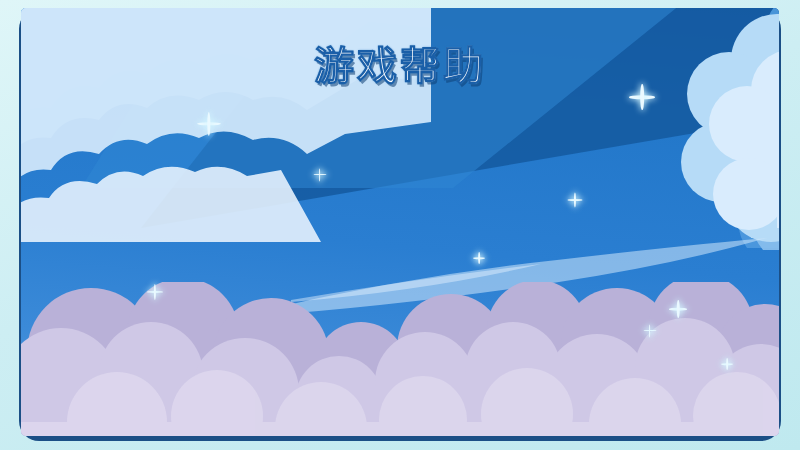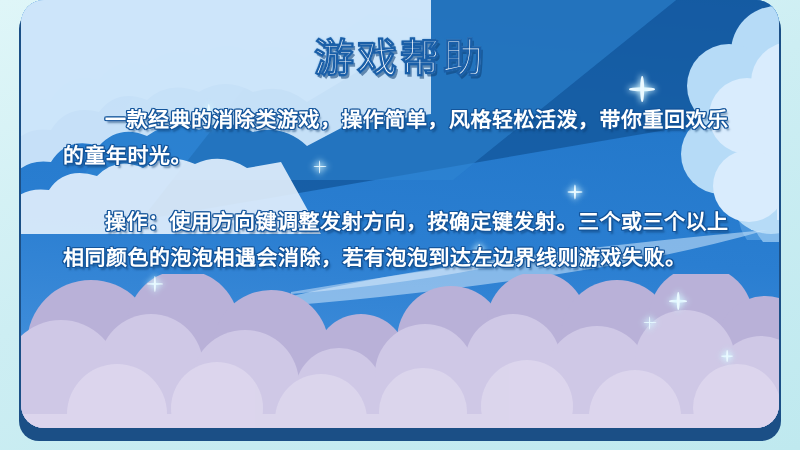--- a/index.html
+++ b/index.html
@@ -34,24 +34,24 @@
     height: 432px;
     border-radius: 20px;
     background: #1b4f86;
     box-sizing: border-box;
   }
 
   
   #panel {
     position: absolute;
     left: 21px;
-    top: 0;
+    top: 8px;
     width: 758px;
     height: 428px;
-    border-radius: 23px;
+    border-radius: 5px;
     overflow: hidden;
     background: linear-gradient(185deg, #1a63b6 0%, #2277c9 22%, #2a7ed1 55%, #3b8ad8 78%, #58a0e0 100%);
   }
 
   
   .wedge {
     position: absolute;
     pointer-events: none;
   }
   #wedge-dark {
@@ -224,21 +224,19 @@
     <span class="sparkle" style="left:546px;top:184px;width:15px;height:15px;"></span>
     <span class="sparkle" style="left:648px;top:292px;width:18px;height:18px;"></span>
     <span class="sparkle" style="left:622px;top:316px;width:13px;height:13px;"></span>
     <span class="sparkle" style="left:700px;top:350px;width:12px;height:12px;"></span>
 
     <div id="content">
 
       <div id="title">游戏帮助</div>
 
       <div id="body-text">
-        <p class="indent">一款经典的消除类游戏，操作简单，风格轻松活泼，带你重回欢乐的童年时光。</p>
         <div class="gap"></div>
-        <p class="indent">操作：使用方向键调整发射方向，按确定键发射。三个或三个以上相同颜色的泡泡相遇会消除，若有泡泡到达左边界线则游戏失败。</p>
       </div>
 
     </div>
 
   </div>
 </div>
 
 </body></html>

